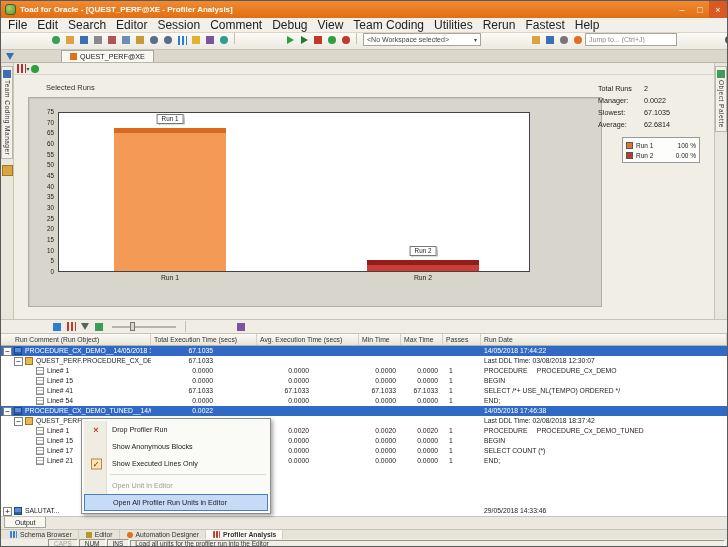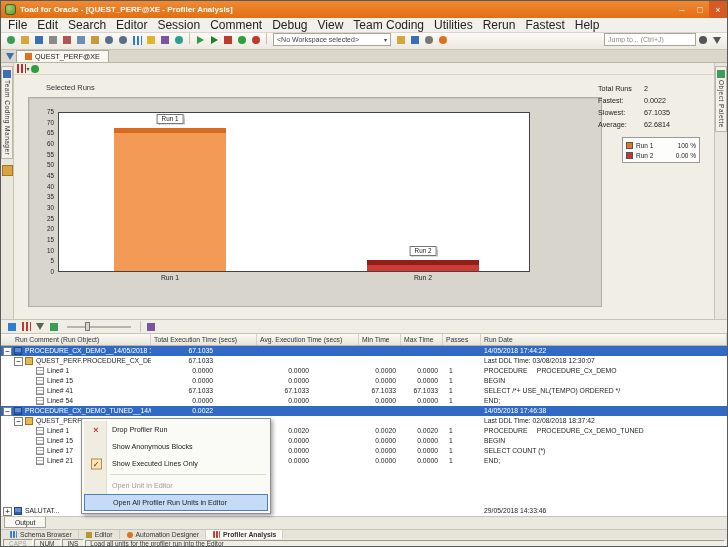--- a/index.html
+++ b/index.html
@@ -14,21 +14,21 @@
   .winbtns{display:flex;height:100%;flex:none;}
   .winbtn{width:18px;display:flex;align-items:center;justify-content:center;color:#fff;font-size:9px;}
   .winbtn.close{background:#D85A20;}
 
   
   .menubar{height:15px;background:#F2F0EA;border-bottom:1px solid #D8D5CA;display:flex;align-items:center;padding-left:2px;}
   .menu-item{padding:0 5px;line-height:14px;font-size:12px;color:#222;white-space:nowrap;}
 
   
   .toolbar{height:17px;background:linear-gradient(#FBFAF6,#ECE9E0);border-bottom:1px solid #C8C5B8;display:flex;align-items:flex-start;padding:0 3px;}
-  .tgroup{display:inline-flex;align-items:center;}
+  .tgroup{display:inline-flex;align-items:center;margin-left:45px;}
   .tbtn{width:14px;height:14px;display:inline-flex;align-items:center;justify-content:center;border-radius:2px;flex:none;}
   .tbtn.small{width:12px;height:12px;}
   .tsep{width:1px;height:11px;background:#C4C1B4;margin:0 3px;flex:none;}
   .shape{display:inline-block;flex:none;}
   .shape-sq{width:8px;height:8px;background:currentColor;}
   .shape-cir{width:8px;height:8px;background:currentColor;border-radius:50%;}
   .shape-play{width:0;height:0;border-top:4px solid transparent;border-bottom:4px solid transparent;border-left:7px solid;}
   .shape-tri-down{width:0;height:0;border-left:4px solid transparent;border-right:4px solid transparent;border-top:7px solid;}
   .shape-bars{width:9px;height:9px;background:repeating-linear-gradient(90deg,currentColor 0 2px,transparent 2px 4px);}
   .caret{font-size:6px;color:#444;margin-left:1px;}
@@ -319,21 +319,21 @@
               <div class="callout" style="left: 364px; bottom: 15px;">Run 2</div>
               <div class="xlabel" style="left: 364px;">Run 2</div>
             </div>
         </div>
         <div class="stats">
             <div class="strow">
               <span class="stlab">Total Runs</span>
               <span class="stval">2</span>
             </div>
             <div class="strow">
-              <span class="stlab">Fastest:</span>
+              <span class="stlab">Manager:</span>
               <span class="stval">0.0022</span>
             </div>
             <div class="strow">
               <span class="stlab">Slowest:</span>
               <span class="stval">67.1035</span>
             </div>
             <div class="strow">
               <span class="stlab">Average:</span>
               <span class="stval">62.6814</span>
             </div>

